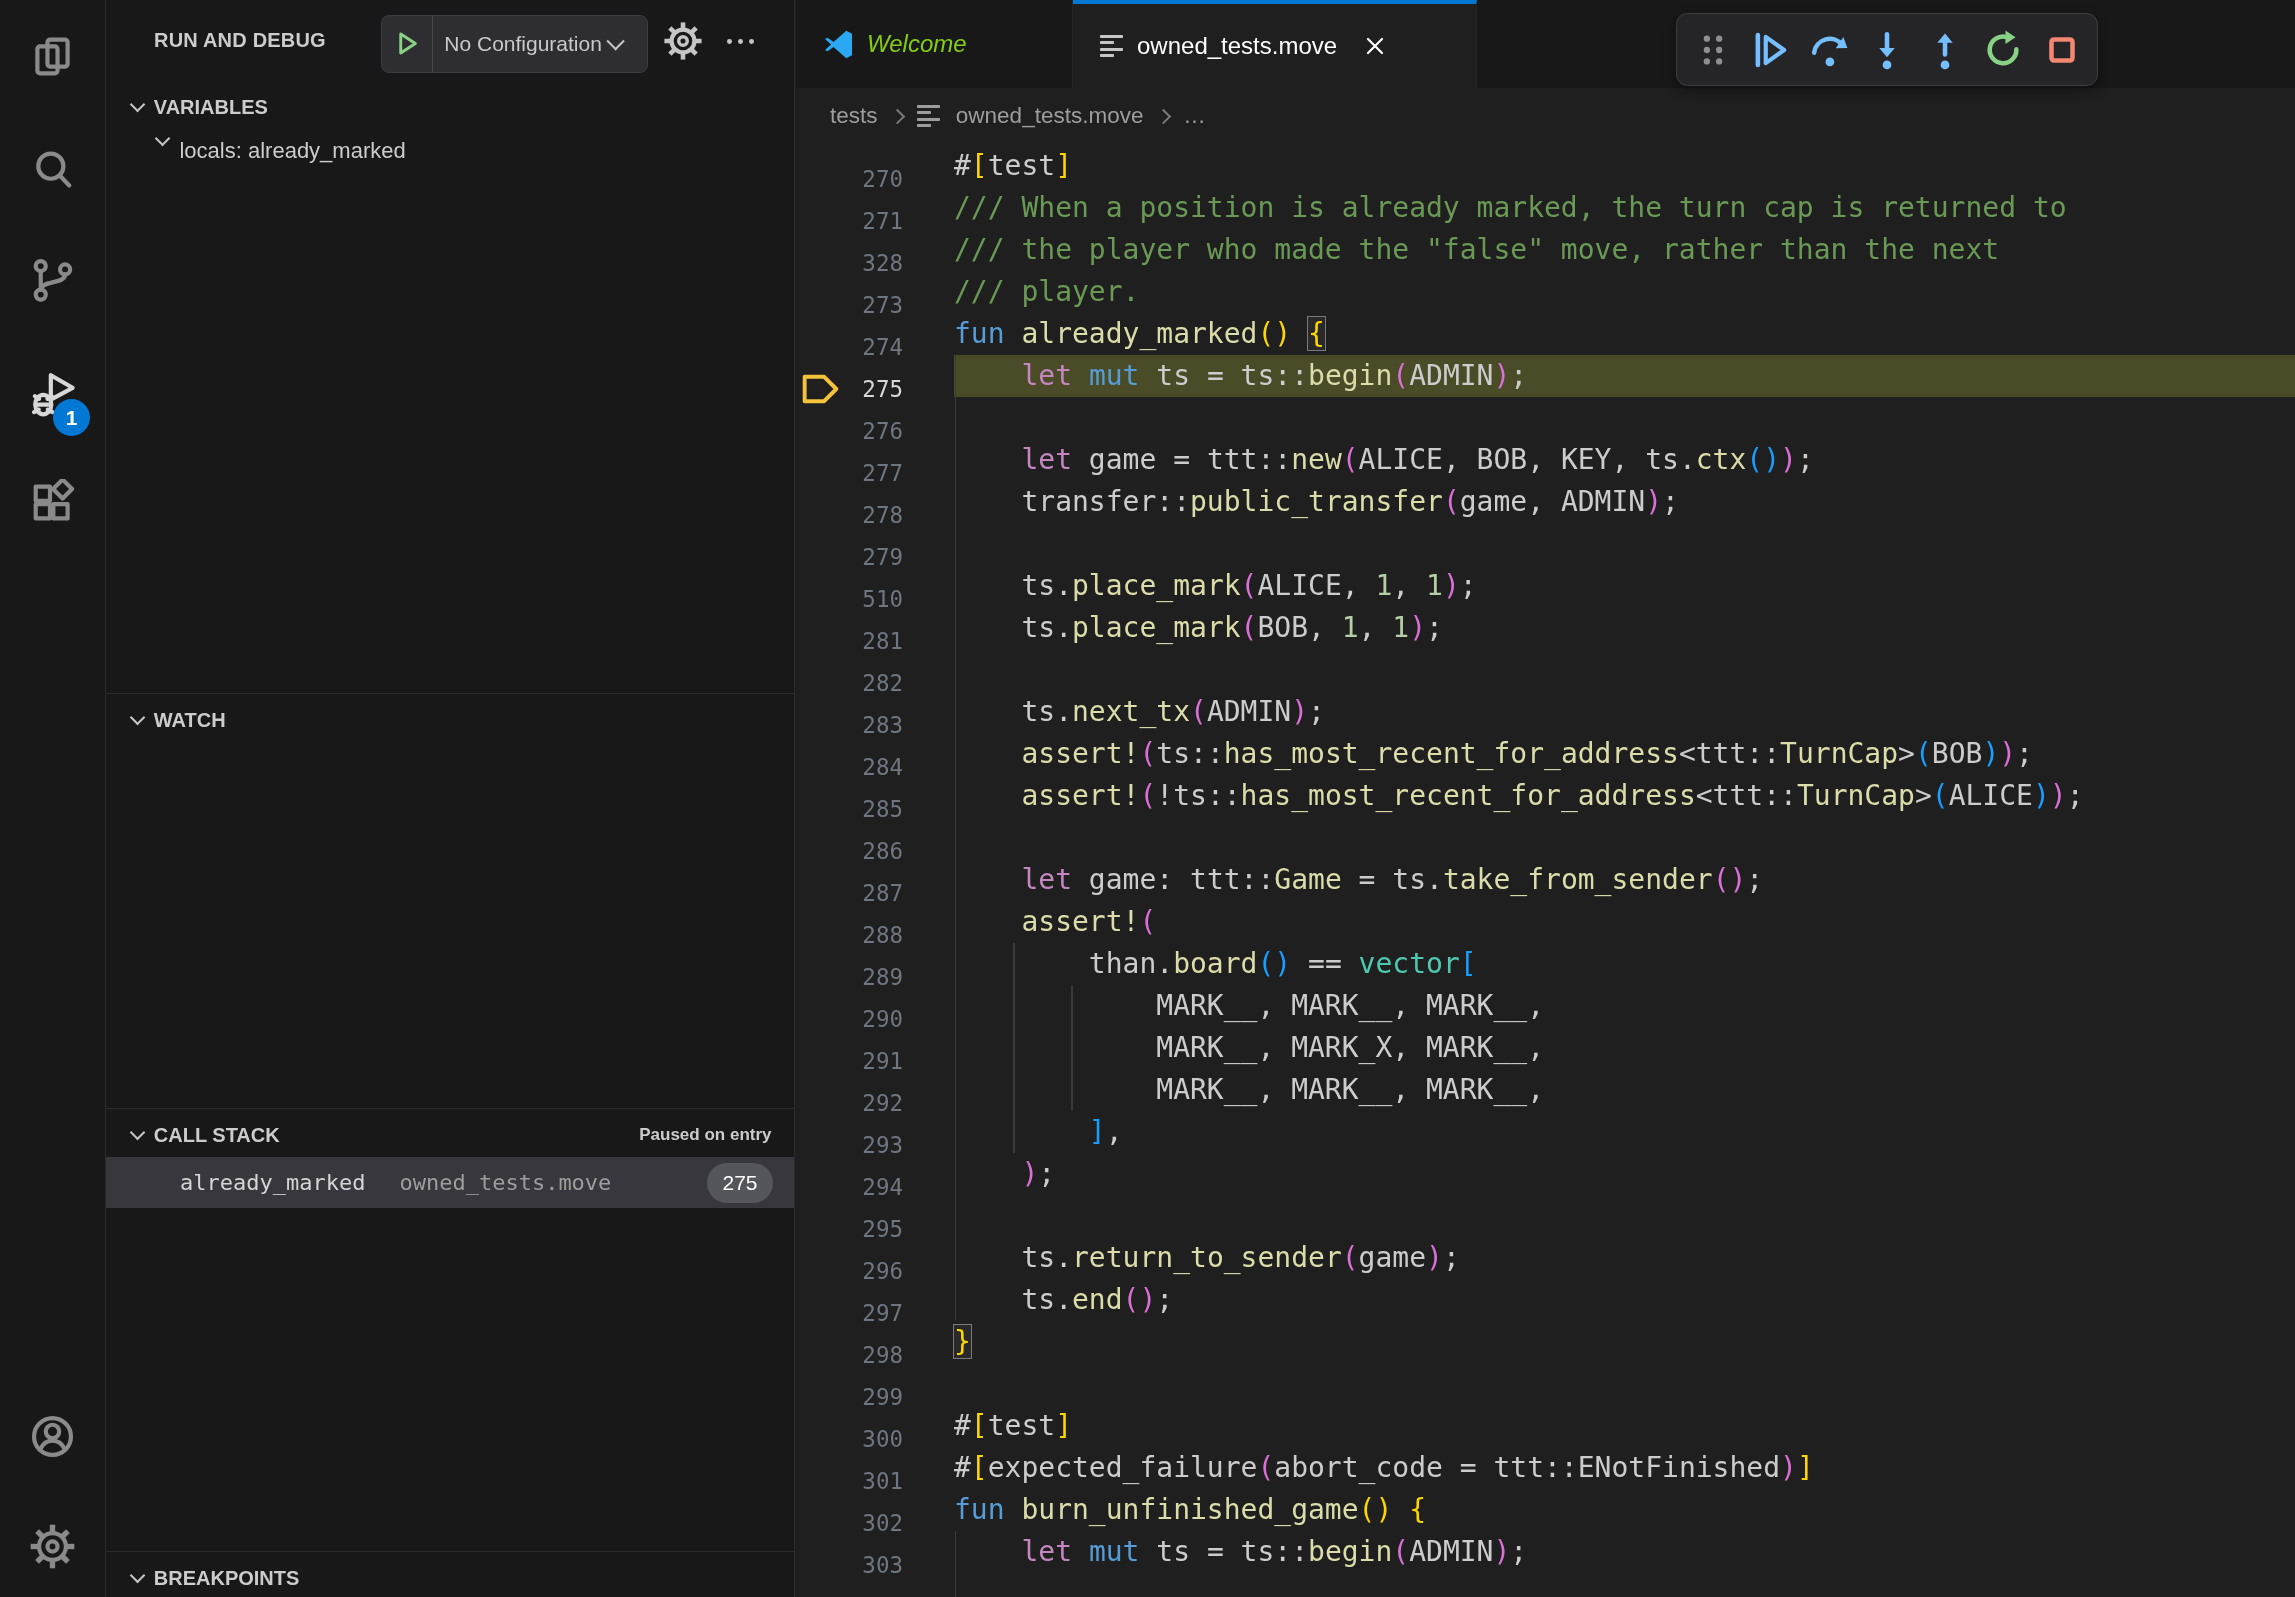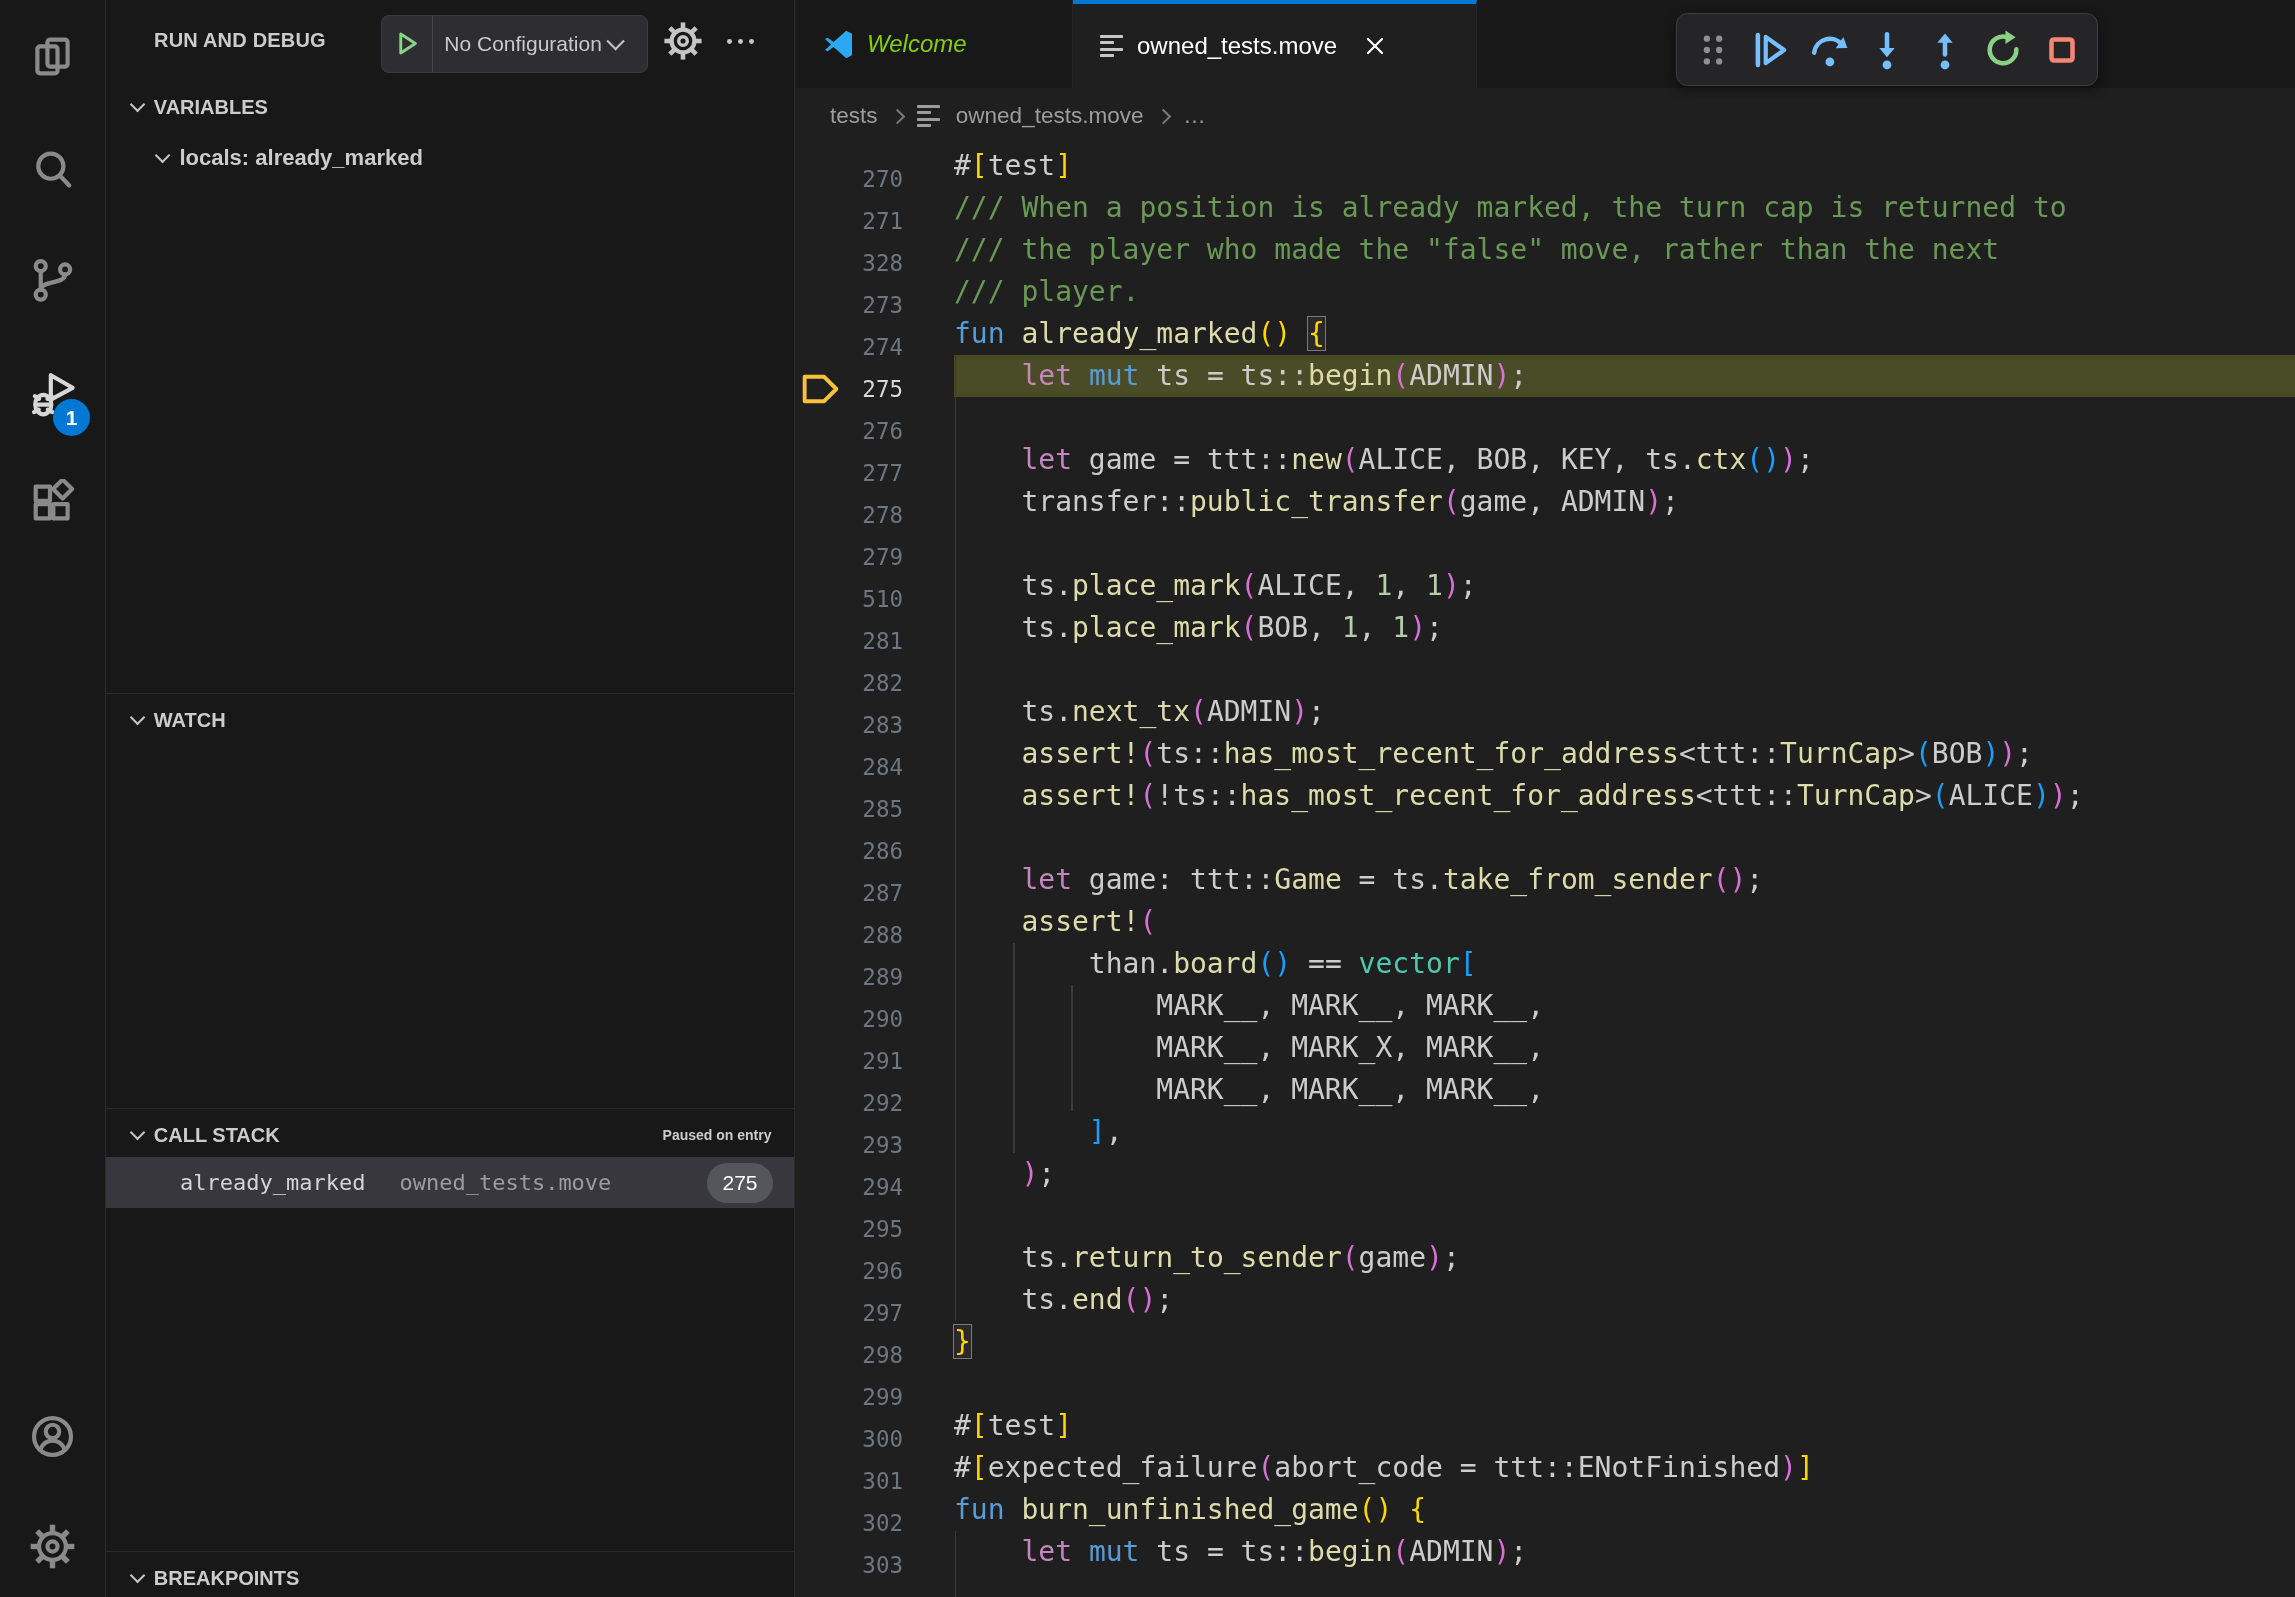--- a/index.html
+++ b/index.html
@@ -20,23 +20,23 @@
   .cfg-label{font-size:21px;color:#c9c9c9;white-space:nowrap;overflow:hidden;max-width:158px;margin-left:11.3px;}
   .chev{display:inline-block;width:10.5px;height:10.5px;border-left:2px solid #c5c5c5;border-bottom:2px solid #c5c5c5;
         transform:rotate(-45deg);margin-left:6.4px;margin-top:-4.8px;}
   .chev-sm{width:8.8px;height:8.8px;flex:none;}
   .sb-gear{position:absolute;left:557px;top:21px;width:40px;height:40px;}
   .sb-dots{position:absolute;left:621px;top:39px;display:flex;gap:6.4px;}
   .sb-dots i{width:4.8px;height:4.8px;border-radius:50%;background:#c5c5c5;}
   .sec-head{position:absolute;left:0;width:100%;height:40px;display:flex;align-items:center;gap:11.3px;padding-left:19.3px;box-sizing:border-box;
             font-size:20px;font-weight:700;color:#cccccc;cursor:pointer;}
   .sec-line{position:absolute;left:0;width:100%;border-top:1.6px solid #2b2b2b;}
-  .locals-row{position:absolute;left:0;top:138px;width:100%;height:40px;display:flex;align-items:center;gap:11.3px;
-              padding-left:45px;box-sizing:border-box;font-size:22px;font-weight:700;color:#cccccc;cursor:pointer;}
-  .paused{position:absolute;right:22.5px;font-size:14px;font-weight:700;color:#cccccc;}
+  .locals-row{position:absolute;left:0;top:138px;width:100%;height:40px;display:flex;gap:11.3px;
+              padding-left:45px;box-sizing:border-box;font-size:22px;font-weight:400;color:#cccccc;cursor:pointer;}
+  .paused{position:absolute;right:22.5px;font-size:17px;font-weight:700;color:#cccccc;}
   .frame-row{position:absolute;left:0;top:1157px;width:100%;height:51px;background:#37373d;display:flex;align-items:center;cursor:pointer;}
   .frame-name{margin-left:74px;font-family:"DejaVu Sans Mono",monospace;font-size:22px;color:#d5d5d5;}
   .frame-file{margin-left:34px;font-family:"DejaVu Sans Mono",monospace;font-size:22px;color:#9d9d9d;}
   .frame-badge{position:absolute;right:21px;min-width:37px;padding:0 14.5px;height:40px;border-radius:21px;background:#55555c;
                color:#ffffff;font-size:21px;display:flex;align-items:center;justify-content:center;}
   
   .editor{position:absolute;left:796px;top:0;width:1499px;height:1597px;background:#1f1f1f;}
   .tabbar{position:absolute;left:0;top:0;width:100%;height:88px;background:#181818;display:flex;}
   .tab{height:88px;display:flex;align-items:center;gap:13px;padding:0 27px;box-sizing:border-box;cursor:pointer;border-right:0.8px solid #252526;}
   .tab-welcome{width:277px;color:#84cc16;font-style:italic;}

